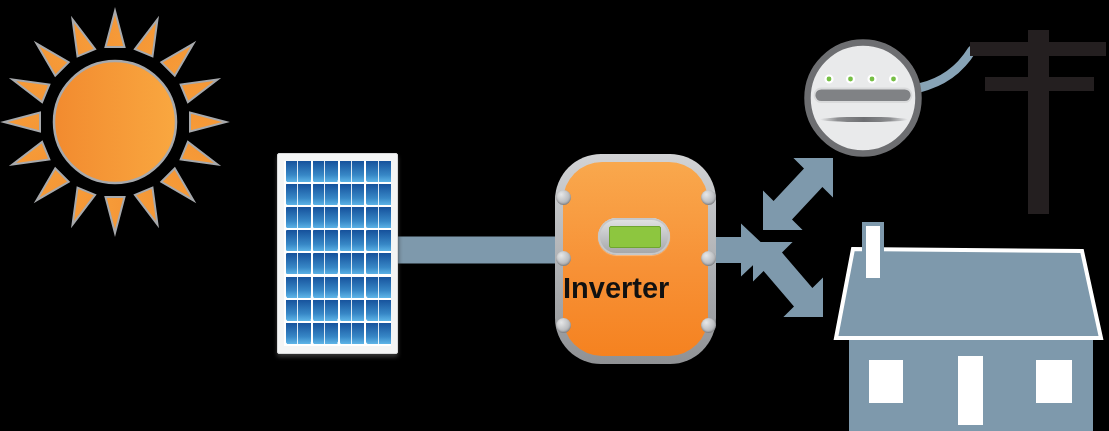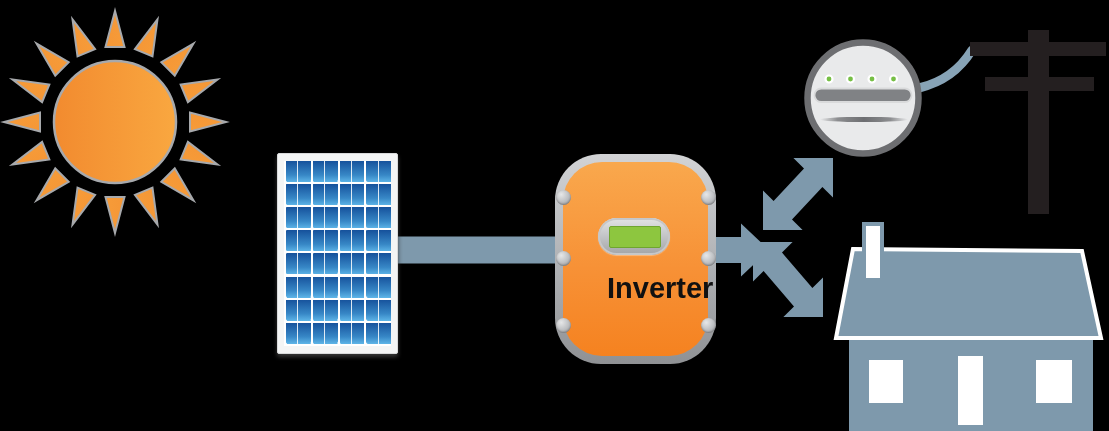--- a/index.html
+++ b/index.html
@@ -24,21 +24,21 @@
   .inverter{position:absolute;left:555px;top:154px;width:161px;height:210px;z-index:2;
             border-radius:46px;background:linear-gradient(180deg,#D2D3D5 0%,#AEB0B3 55%,#8F9194 100%);}
   .inverter-body{position:absolute;left:8px;top:8px;right:8px;bottom:8px;border-radius:39px;
                  background:linear-gradient(180deg,#F9A84D 0%,#F79136 55%,#F58220 100%);}
   .inverter-display{position:absolute;left:35px;top:56px;width:72px;height:37px;border-radius:19px;
                     background:linear-gradient(180deg,#E3E4E5 0%,#A2A4A7 100%);
                     box-shadow:inset 0 0 0 2px #C6C7C9, 0 1px 1px rgba(255,255,255,.35);}
   .inverter-screen{position:absolute;left:11px;top:8px;width:50px;height:20px;
                    background:#8DC63F;border:1px solid #6FA52F;border-radius:2px;}
   .inverter-label{position:absolute;left:0;right:0;top:110px;text-align:left;
-                  font-weight:bold;font-size:29px;color:#111;letter-spacing:0;margin-left:44px;}
+                  font-weight:bold;font-size:29px;color:#111;letter-spacing:0;}
   .screw{position:absolute;width:15px;height:15px;border-radius:50%;
          background:radial-gradient(circle at 35% 30%, #E6E7E8 0%, #BBBDC0 55%, #8F9194 100%);
          box-shadow:inset 0 -1px 2px rgba(0,0,0,.3);}
   .screw.s-l{left:0.5px;} .screw.s-r{right:0.5px;}
   .screw.s-t{top:35.5px;} .screw.s-m{top:96.5px;} .screw.s-b{top:163.5px;}
 </style>
 </head>
 <body>
 
 <div id="canvas">

